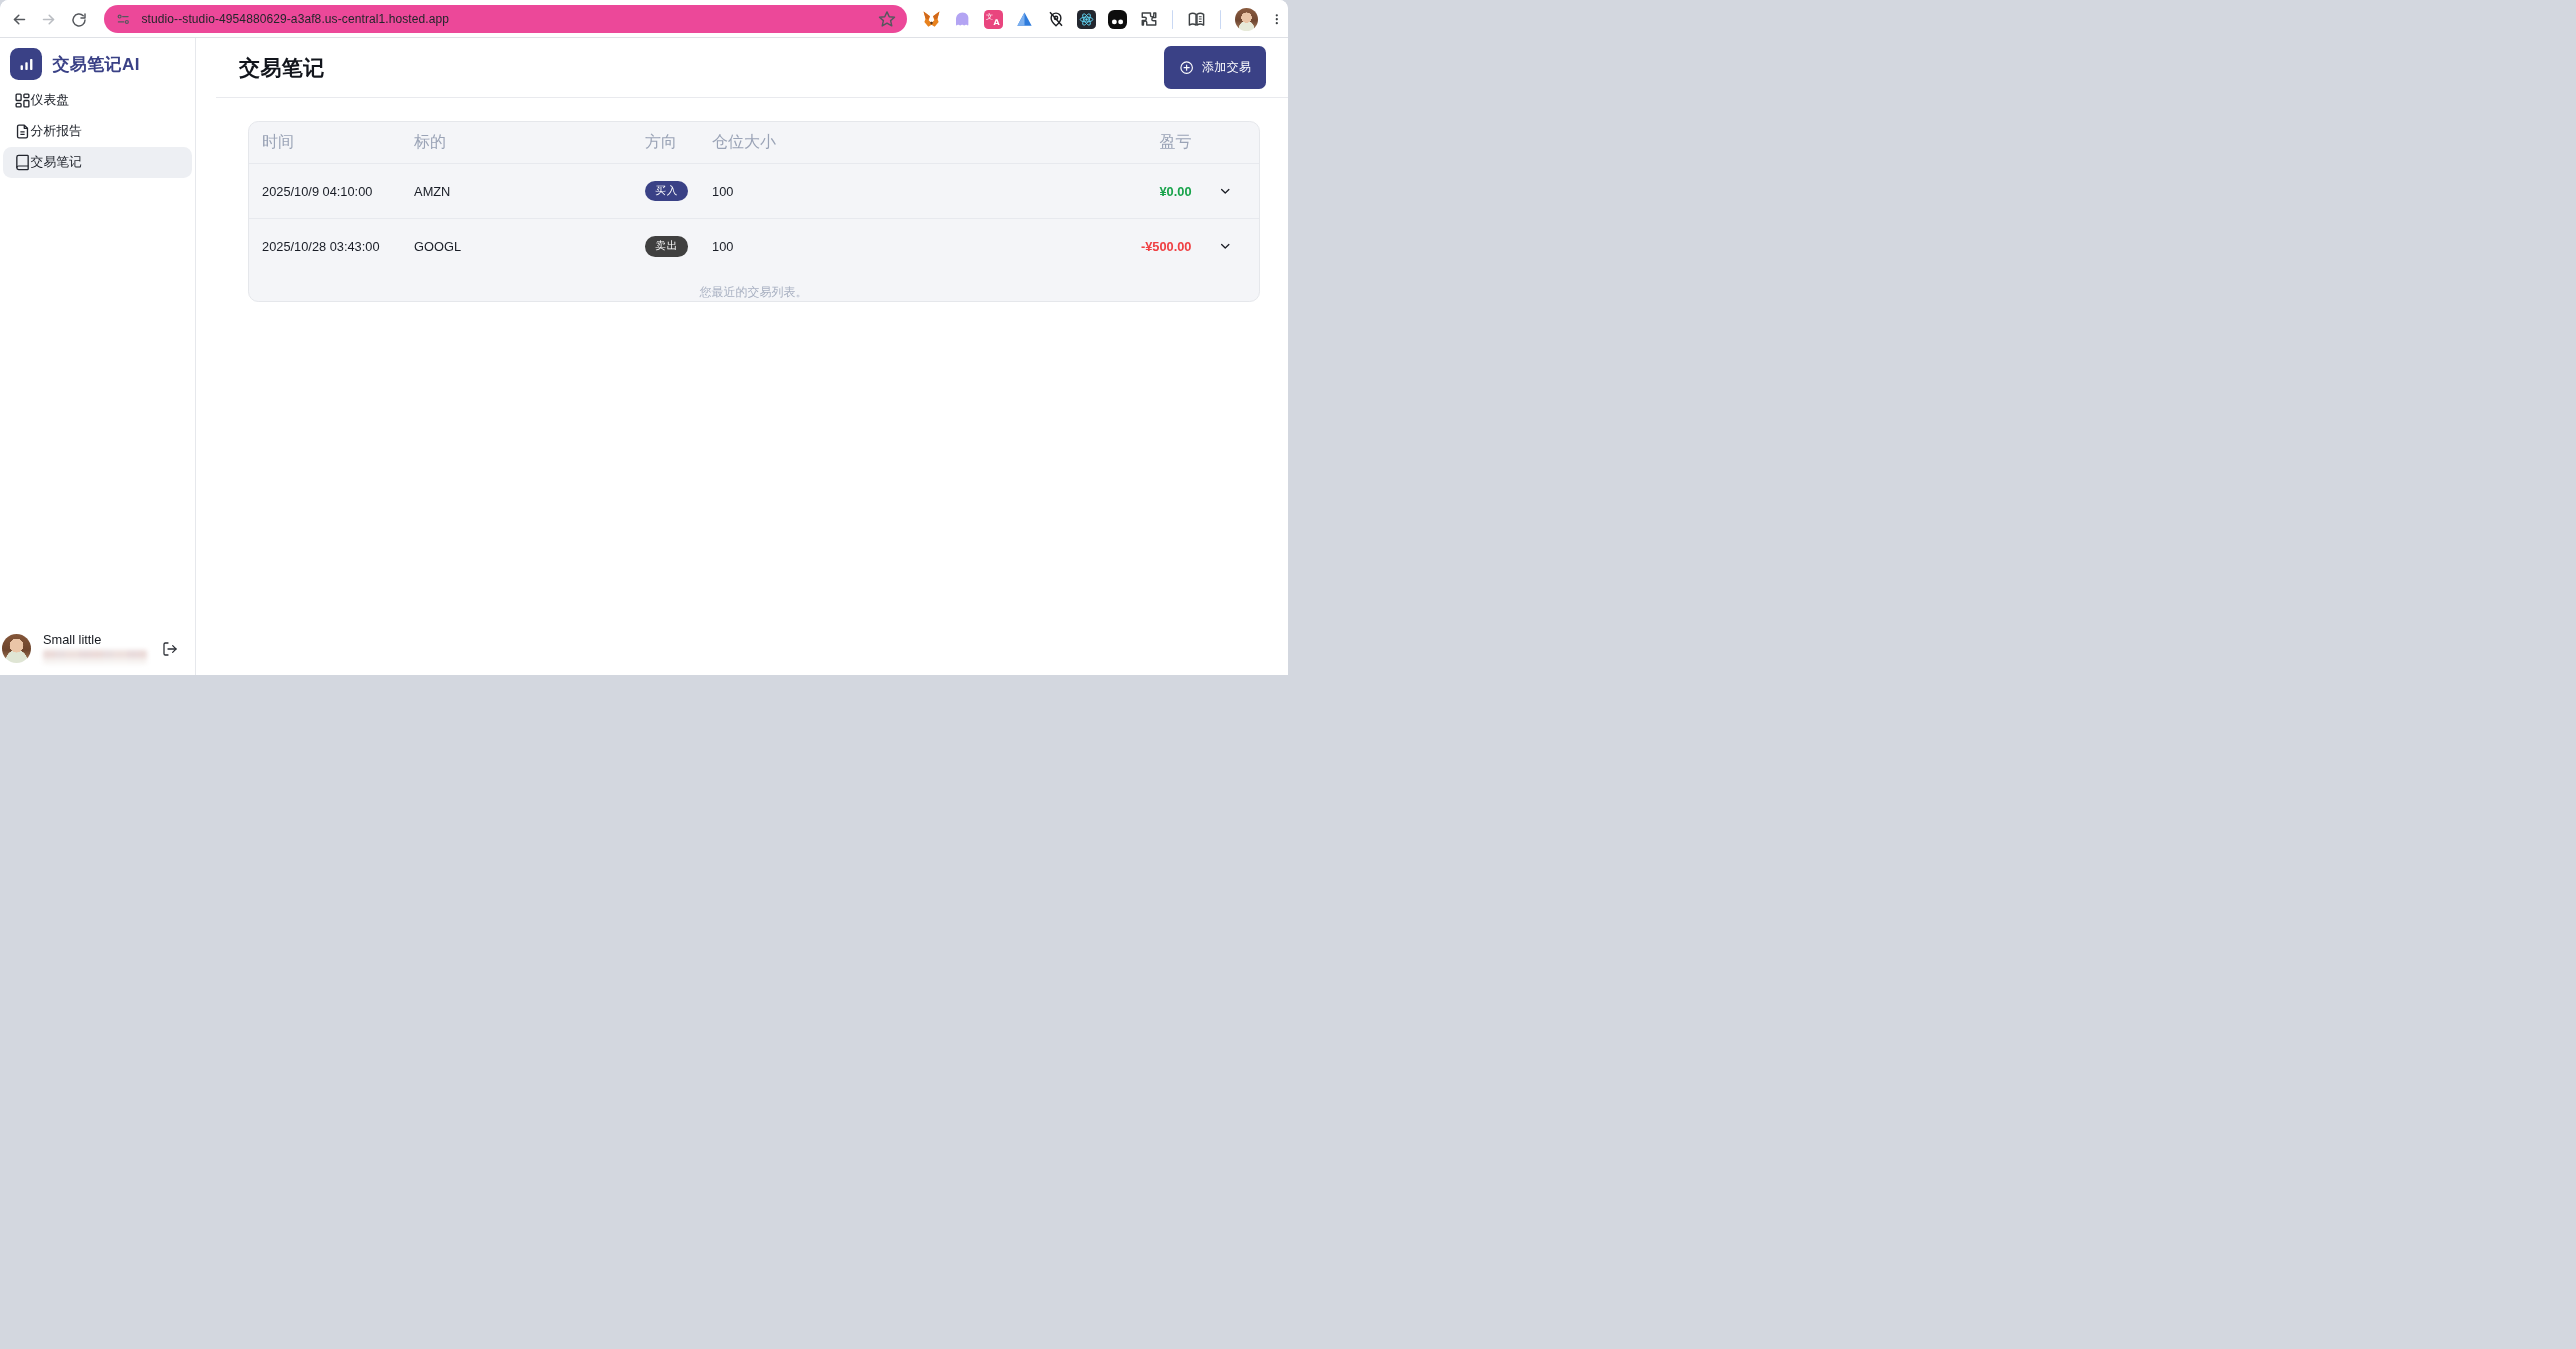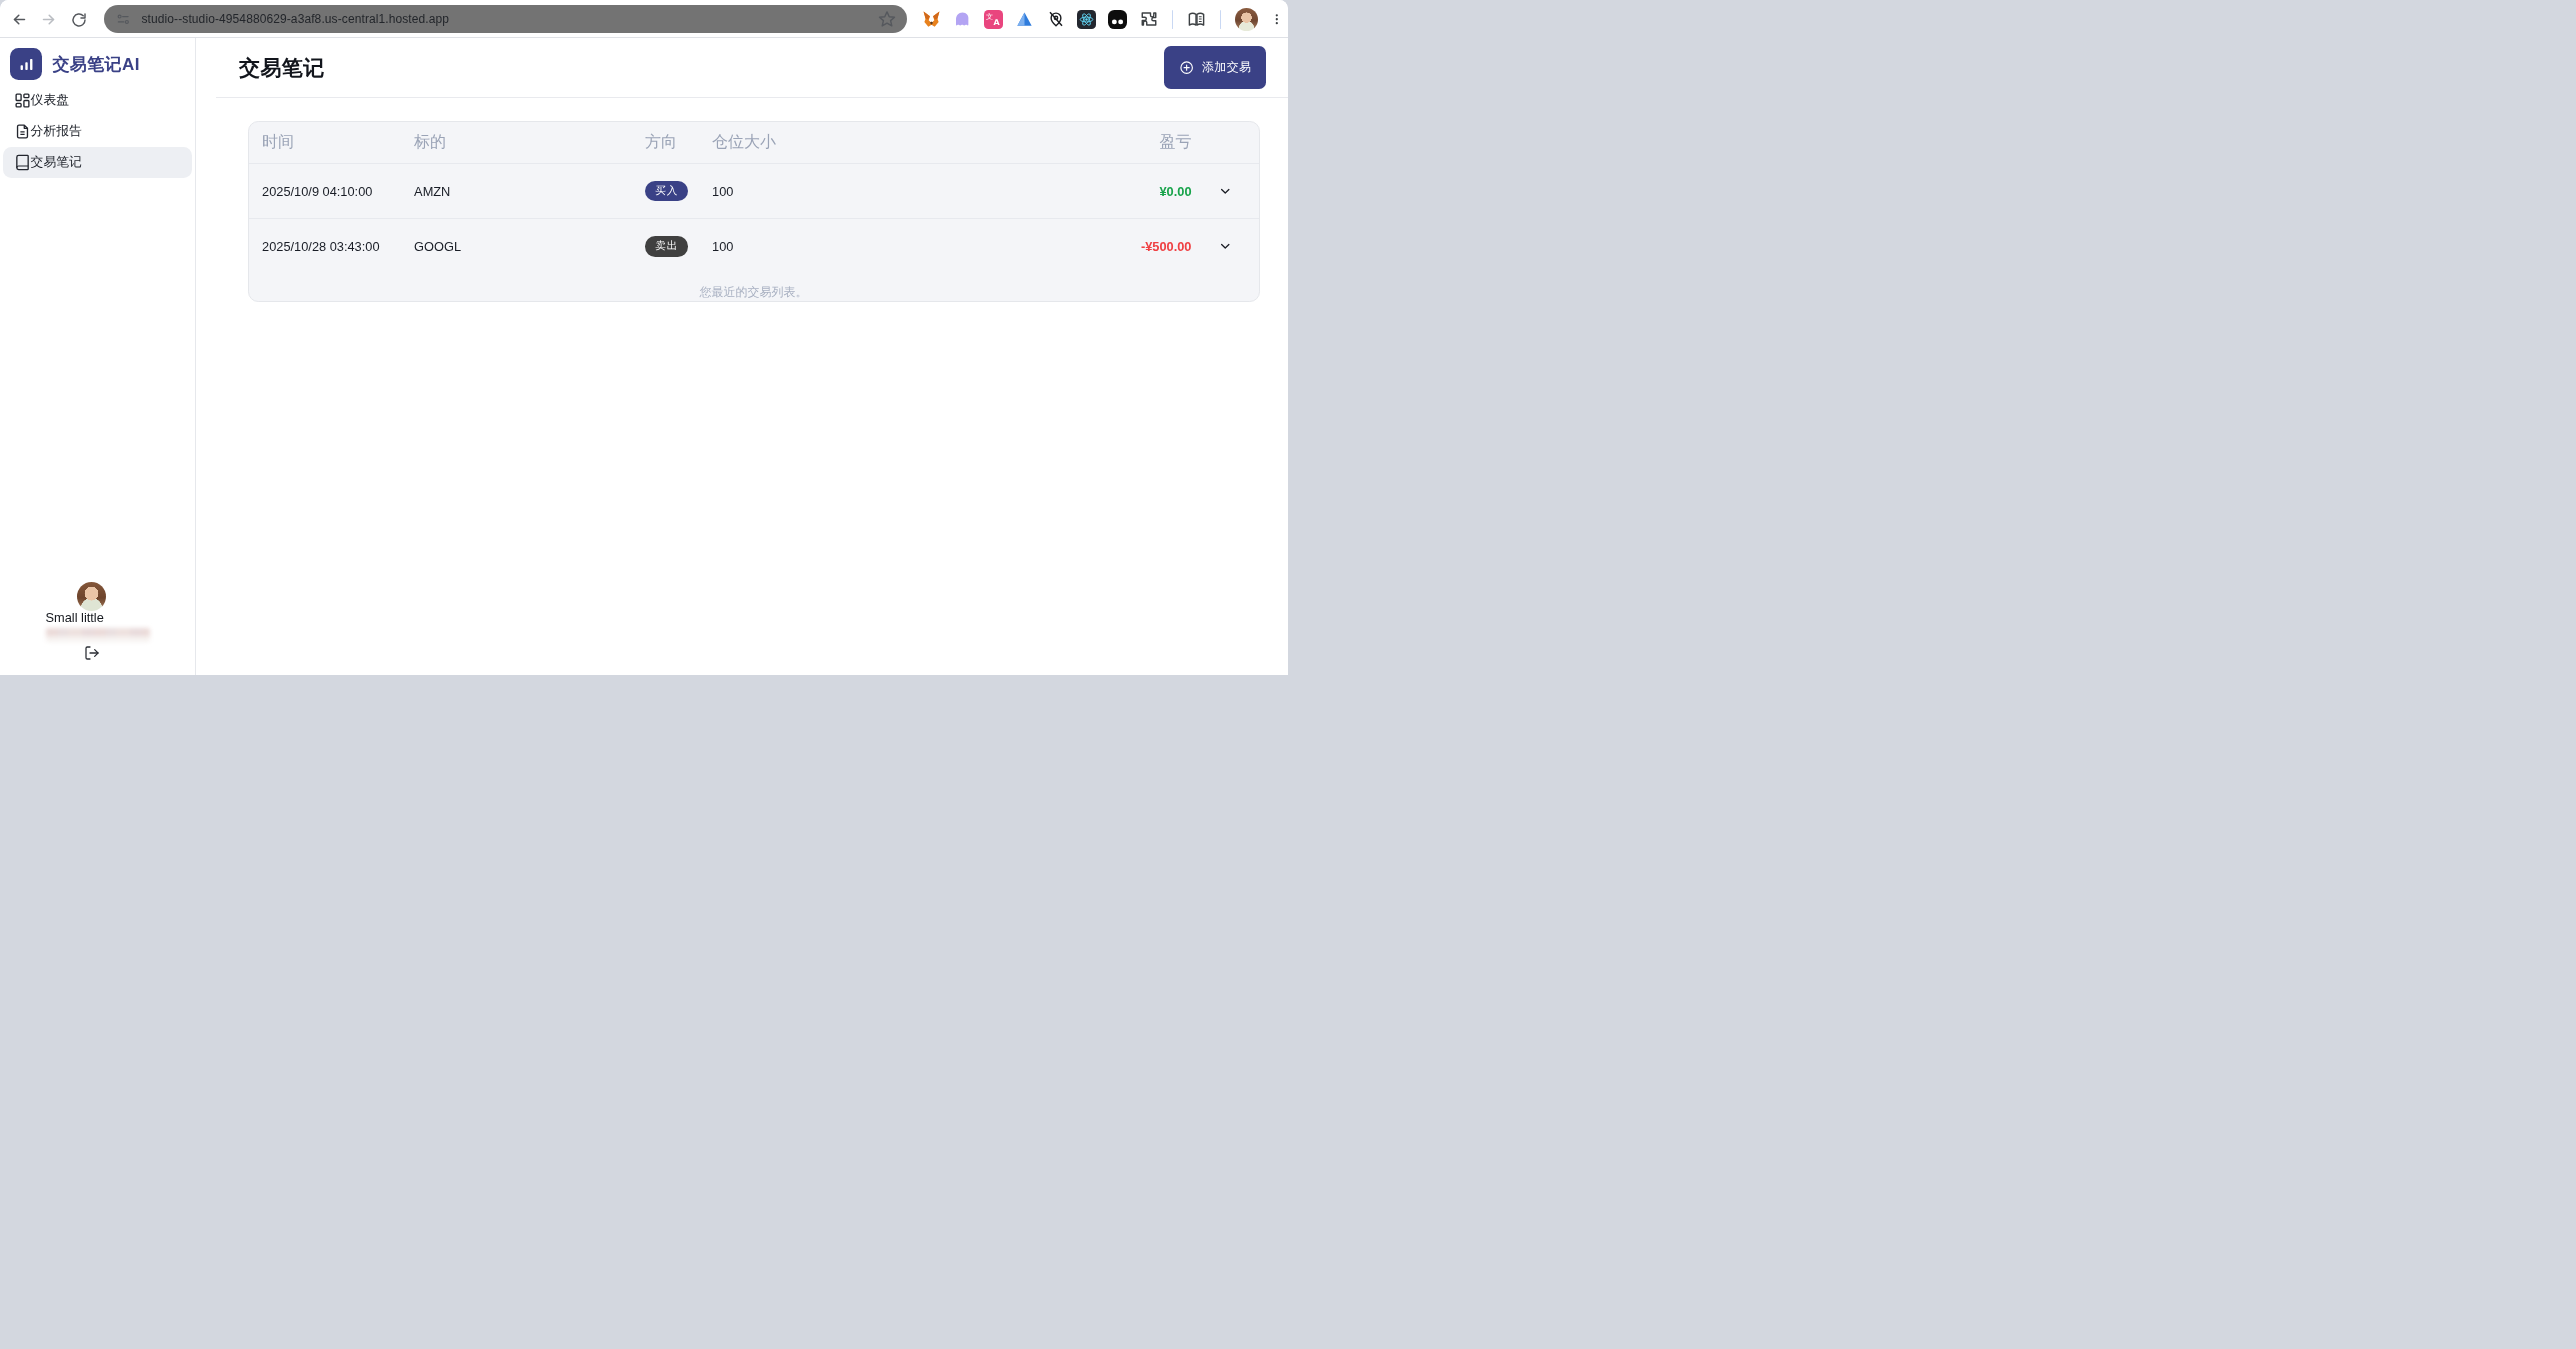--- a/index.html
+++ b/index.html
@@ -8,21 +8,21 @@
     font-family:"Liberation Sans","DejaVu Sans",sans-serif;
     background:#d3d7df;
     color:#191d26;
     position:relative;
   }
   .window { position:absolute; inset:0; background:#fff; border-radius:8.5px 8.5px 0 0; overflow:hidden; }
 
   
   .toolbar { position:absolute; top:0; left:0; right:0; height:38px; background:#fff; border-bottom:0.9px solid #dfe1e6; border-radius:8.5px 8.5px 0 0; }
   .navbtn { position:absolute; top:9.4px; width:20.4px; height:20.4px; display:flex; align-items:center; justify-content:center; border-radius:50%; cursor:pointer; }
-  .urlbar { position:absolute; left:104px; top:5.1px; width:803px; height:28px; border-radius:14.5px; background:#737373; display:flex; align-items:center; }
+  .urlbar { position:absolute; left:104px; top:5.1px; width:803px; height:28px; border-radius:14.5px; background:#ec4899; display:flex; align-items:center; }
   .urlbar .url-text { margin-left:11px; font-size:12px; color:#23262b; letter-spacing:0.1px; }
   .star { position:absolute; right:11px; top:5.1px; }
   .ext-area { position:absolute; left:922px; top:0; height:38px; display:flex; align-items:center; gap:12px; }
   .ext { width:19px; height:19px; display:flex; align-items:center; justify-content:center; cursor:pointer; }
   .vdiv { width:1.7px; height:19px; background:#c9d8f3; border-radius:0.9px; margin:0 1.7px; }
   .tb-avatar { width:23px; height:23px; border-radius:50%;
     background:
       radial-gradient(circle at 50% 42%, #e9c4a6 0 29%, rgba(0,0,0,0) 30%),
       radial-gradient(circle at 50% 88%, #e7ead9 0 32%, rgba(0,0,0,0) 33%),
       linear-gradient(180deg,#8a5b3f 0%,#6f4630 55%,#a98263 100%);
@@ -31,21 +31,21 @@
   
   .sidebar { position:absolute; top:38px; left:0; width:196px; bottom:0; background:#fff; border-right:0.9px solid #e6e8ec; }
   .brand { display:flex; align-items:center; gap:10.2px; padding:10.2px 10.2px 0 10.2px; }
   .brand-logo { width:32px; height:32px; border-radius:8.5px; background:#3a4186; display:flex; align-items:center; justify-content:center; flex:none; }
   .brand-title { font-size:17px; font-weight:700; color:#3a4186; letter-spacing:0.4px; }
   .nav { margin-top:5.1px; padding:0 3.4px; }
   .nav-item { height:31px; display:flex; align-items:center; gap:0; padding:0 10.2px; border-radius:8.5px; font-size:12.8px; color:#20242c; cursor:pointer; }
   .nav-item.active { background:#edeff3; }
   .nav-item svg { flex:none; }
 
-  .user { position:absolute; left:0; right:12px; bottom:11px; padding:0 2px; display:flex; align-items:center;flex-direction:column; }
+  .user { position:absolute; left:0; right:12px; bottom:11px; padding:0 2px; display:flex; align-items:center; }
   .sb-avatar { width:29px; height:29px; border-radius:50%; flex:none;
     background:
       radial-gradient(circle at 50% 40%, #eac5a7 0 30%, rgba(0,0,0,0) 31%),
       radial-gradient(circle at 50% 92%, #dfe5d4 0 35%, rgba(0,0,0,0) 36%),
       linear-gradient(180deg,#845639 0%,#6d442c 55%,#a87f5e 100%);
   }
   .user-info { flex:1; margin-left:12px; min-width:0; }
   .user-name { font-size:12.8px; font-weight:500; color:#15181e; line-height:14.5px; }
   .user-email-blur { width:104px; height:13.6px; margin-top:2.6px; border-radius:1.7px; filter:blur(2.1px);
     background-image:

